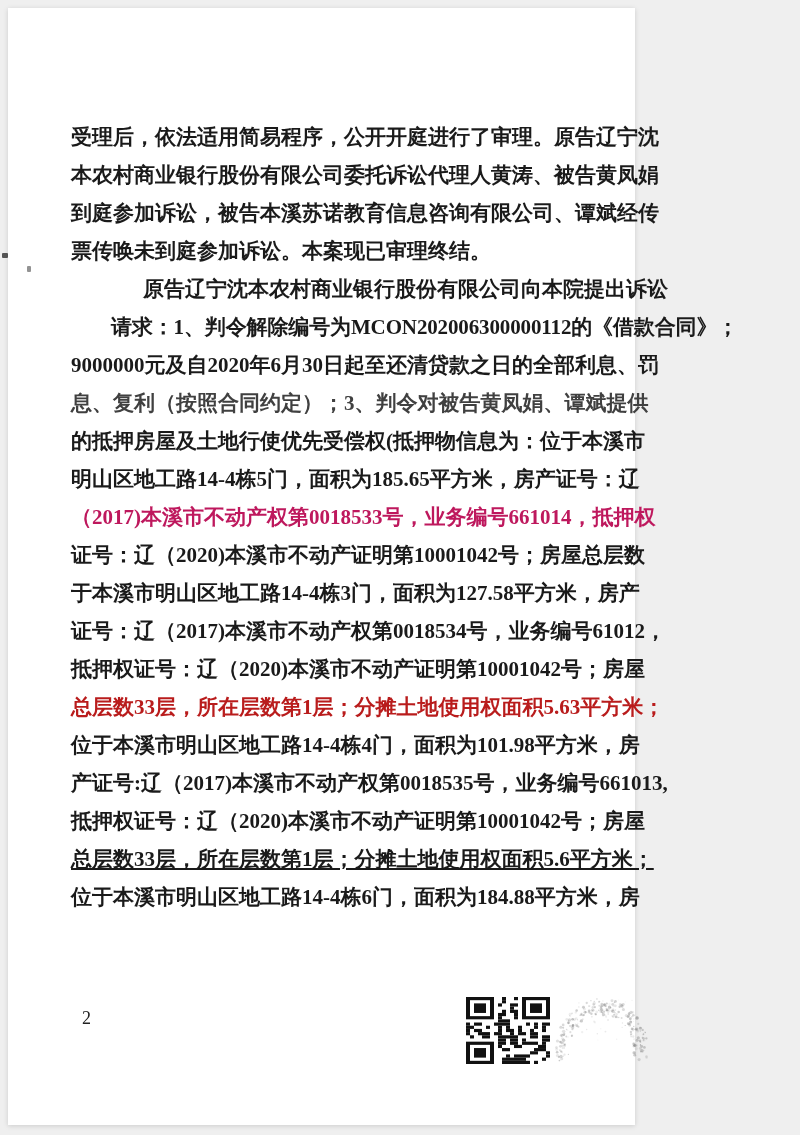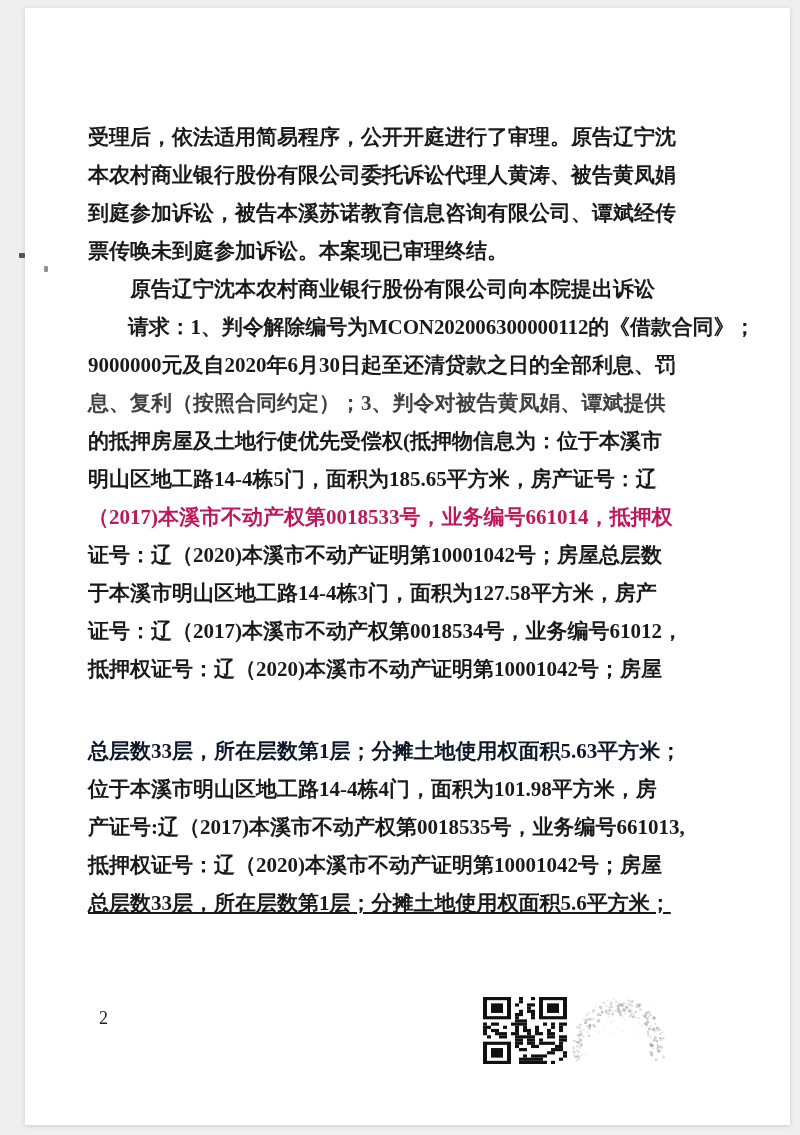--- a/index.html
+++ b/index.html
@@ -4,22 +4,22 @@
 <title>Scanned Court Document</title>
 <style>
   html,body{margin:0;padding:0;}
   body{
     width:800px;height:1135px;
     background:#efefef;
     font-family:"Liberation Serif","DejaVu Serif",serif;
     position:relative;overflow:hidden;
   }
   .page{
-    position:absolute;left:25px;top:8px;
-    width:765px;height:1117px;
+    position:absolute;left:8px;top:8px;
+    width:627px;height:1117px;
     background:#ffffff;
     box-shadow:0 1px 5px rgba(0,0,0,0.15);
   }
   .text-block{
     position:absolute;left:63px;top:110px;width:627px;
   }
   .line{
     font-size:21px;
     line-height:38px;
     height:38px;
@@ -49,36 +49,37 @@
 </head>
 <body style="background: rgb(239, 239, 239);">
 
 <div class="page" style="background: rgb(255, 255, 255);">
 
   <div class="text-block">
     <div class="line" style="color: rgb(26, 26, 26); letter-spacing: 0px;">受理后，依法适用简易程序，公开开庭进行了审理。原告辽宁沈</div>
     <div class="line" style="color: rgb(26, 26, 26); letter-spacing: 0px;">本农村商业银行股份有限公司委托诉讼代理人黄涛、被告黄凤娟</div>
     <div class="line" style="color: rgb(26, 26, 26); letter-spacing: 0px;">到庭参加诉讼，被告本溪苏诺教育信息咨询有限公司、谭斌经传</div>
     <div class="line short" style="color: rgb(26, 26, 26);">票传唤未到庭参加诉讼。本案现已审理终结。</div>
-    <div class="line" style="color: rgb(26, 26, 26); letter-spacing: 0px;">　　原告辽宁沈本农村商业银行股份有限公司向本院提出诉讼</div>
+    <div class="line" style="color: rgb(26, 26, 26); letter-spacing: 0px; text-align: center;">　　原告辽宁沈本农村商业银行股份有限公司向本院提出诉讼</div>
     <div class="line" style="color: rgb(26, 26, 26); letter-spacing: -0.131579px; margin-left: 40px;">请求：1、判令解除编号为MCON202006300000112的《借款合同》；</div>
     <div class="line" style="color: rgb(26, 26, 26); letter-spacing: 0px;">9000000元及自2020年6月30日起至还清贷款之日的全部利息、罚</div>
     <div class="line" style="color: #404040; letter-spacing: 0px;">息、复利（按照合同约定）；3、判令对被告黄凤娟、谭斌提供</div>
     <div class="line" style="color: rgb(26, 26, 26); letter-spacing: 0px;">的抵押房屋及土地行使优先受偿权(抵押物信息为：位于本溪市</div>
     <div class="line" style="color: rgb(26, 26, 26); letter-spacing: 0px;">明山区地工路14-4栋5门，面积为185.65平方米，房产证号：辽</div>
     <div class="line" style="color: #be185d; letter-spacing: 0px;">（2017)本溪市不动产权第0018533号，业务编号661014，抵押权</div>
     <div class="line" style="color: rgb(26, 26, 26); letter-spacing: 0px;">证号：辽（2020)本溪市不动产证明第10001042号；房屋总层数</div>
     <div class="line" style="color: rgb(26, 26, 26); letter-spacing: 0px;">于本溪市明山区地工路14-4栋3门，面积为127.58平方米，房产</div>
     <div class="line" style="color: rgb(26, 26, 26); letter-spacing: 0px;">证号：辽（2017)本溪市不动产权第0018534号，业务编号61012，</div>
     <div class="line" style="color: rgb(26, 26, 26); letter-spacing: 0px;">抵押权证号：辽（2020)本溪市不动产证明第10001042号；房屋</div>
-    <div class="line" style="color: #0f172a; letter-spacing: 0px; margin-top: 44px;">总层数33层，所在层数第1层；分摊土地使用权面积5.63平方米；</div>
+    <div class="line" style="color: #b91c1c; letter-spacing: 0px;">总层数33层，所在层数第1层；分摊土地使用权面积5.63平方米；</div>
     <div class="line" style="color: rgb(26, 26, 26); letter-spacing: 0px;">位于本溪市明山区地工路14-4栋4门，面积为101.98平方米，房</div>
     <div class="line" style="color: rgb(26, 26, 26); letter-spacing: 0px;">产证号:辽（2017)本溪市不动产权第0018535号，业务编号661013,</div>
     <div class="line" style="color: rgb(26, 26, 26); letter-spacing: 0px;">抵押权证号：辽（2020)本溪市不动产证明第10001042号；房屋</div>
     <div class="line" style="color: rgb(26, 26, 26); letter-spacing: 0px; text-decoration: underline;">总层数33层，所在层数第1层；分摊土地使用权面积5.6平方米；</div>
+    <div class="line" style="color: rgb(26, 26, 26); letter-spacing: 0px;">位于本溪市明山区地工路14-4栋6门，面积为184.88平方米，房</div>
   </div>
 
   <div class="speck speck-1"></div>
   <div class="speck speck-2"></div>
 
   <div class="page-number">2</div>
 
   <svg id="qr" class="qr" viewBox="0 0 84 84" preserveAspectRatio="none">
       <rect x="0" y="0" width="84" height="84" fill="#ffffff"></rect>
       <rect x="36" y="0" width="4" height="4" fill="#111111"></rect>

